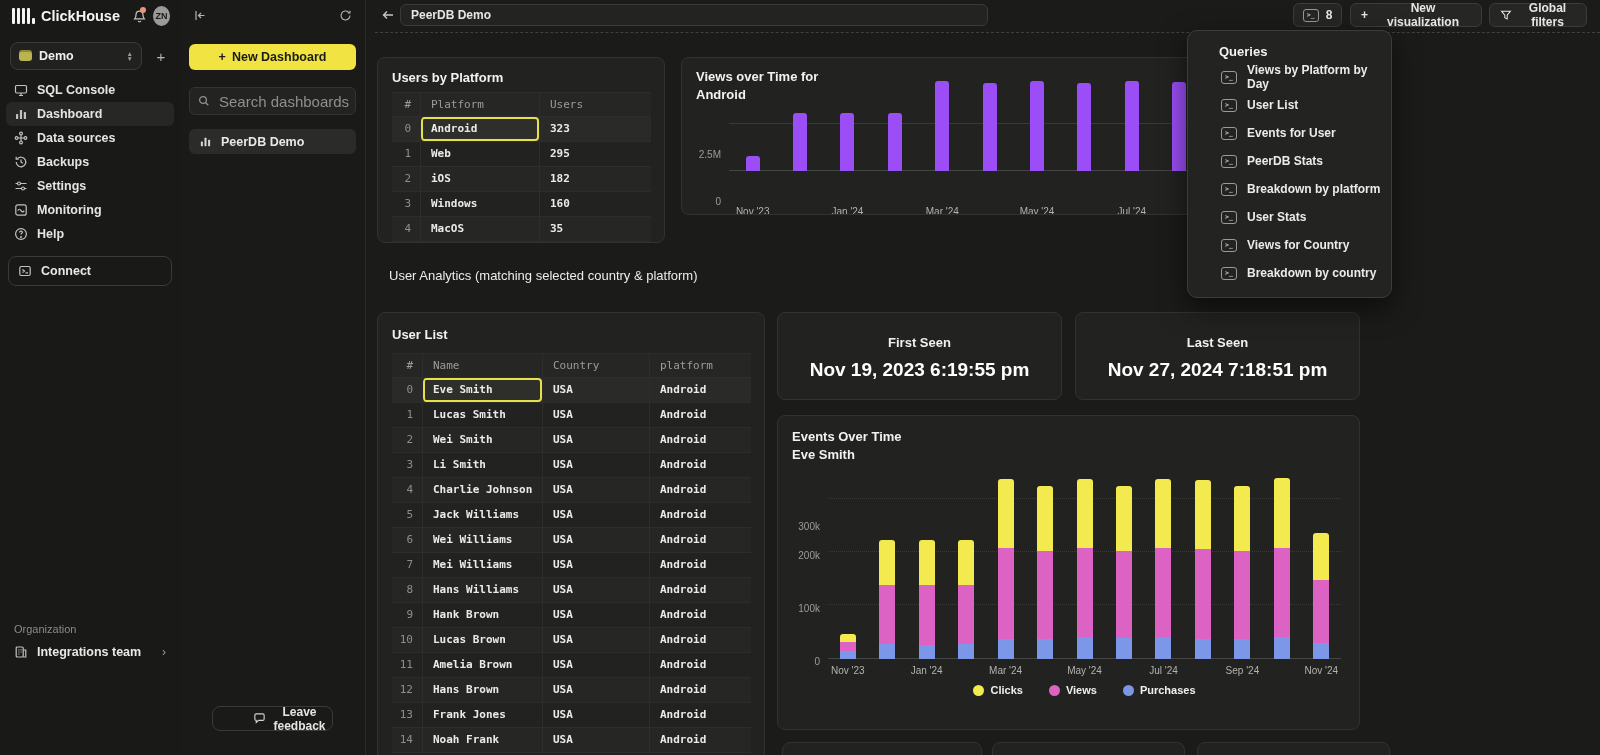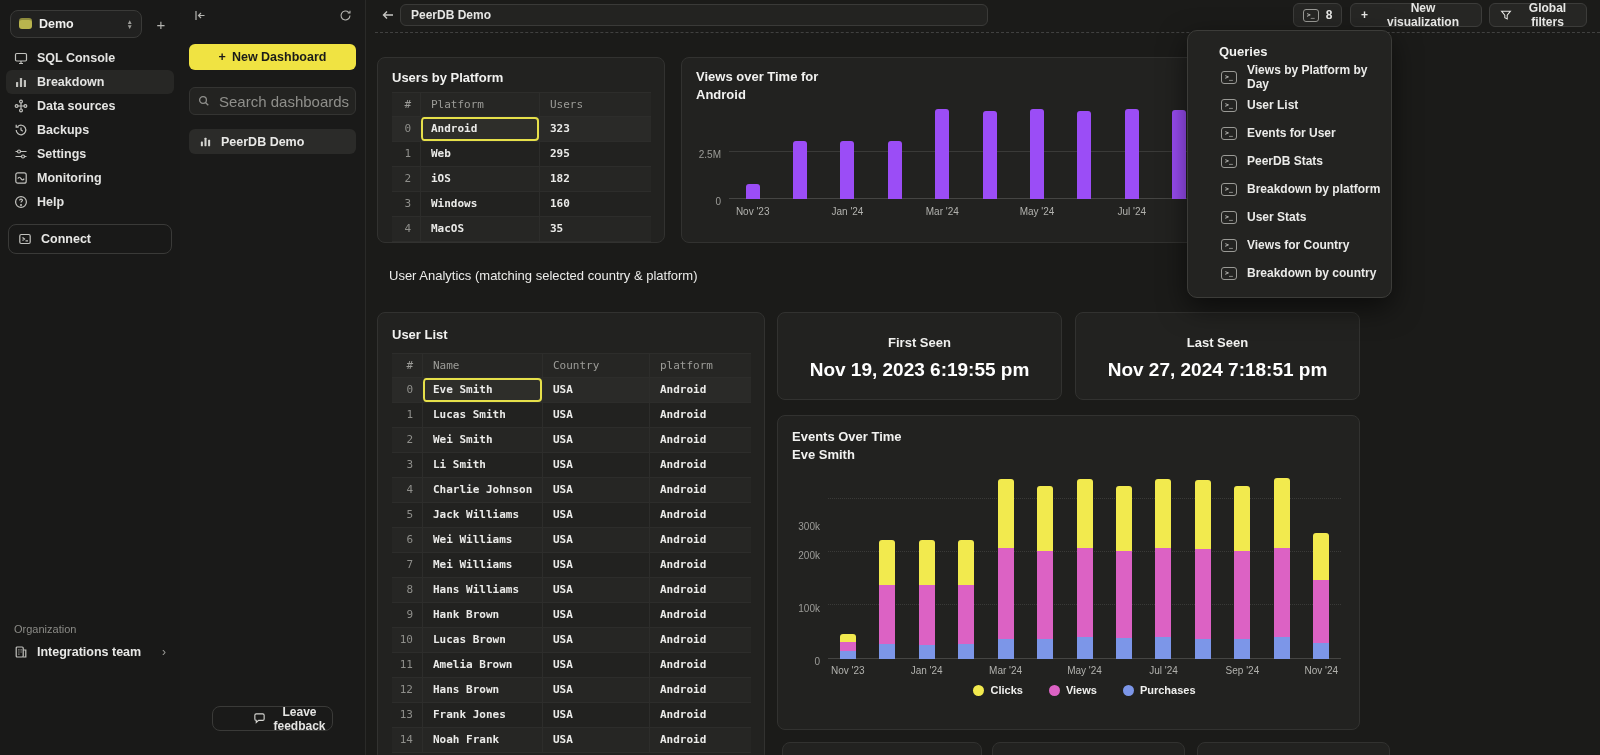--- a/index.html
+++ b/index.html
@@ -113,20 +113,39 @@
   .q-item{display:flex;align-items:center;gap:10px;height:28px;padding-left:33px;cursor:pointer;}
   .q-item .nlabel{font-size:12px;font-weight:bold;color:#ebebe9;}
   .term-icon{width:16px;height:13px;border:1px solid #9a9a96;border-radius:3px;display:flex;align-items:center;justify-content:center;
     font-family:"DejaVu Sans Mono",monospace;font-size:6.5px;font-weight:bold;color:#c2c2be;letter-spacing:0;flex:0 0 16px;box-sizing:border-box;}
   .partial-card{position:absolute;top:742px;height:22px;background:#222220;border:1px solid #323230;border-radius:8px 8px 0 0;box-sizing:border-box;}
 </style>
 </head>
 <body>
 
 <div class="sidebar">
+  <div class="sb-header">
+    <span class="logo">
+        <i></i>
+        <i></i>
+        <i></i>
+        <i></i>
+        <i class="short"></i>
+      </span>
+    <span class="brand">ClickHouse</span>
+    <span class="spacer"></span>
+    <span class="bell">
+      <svg width="15" height="15" viewBox="0 0 16 16" fill="none" stroke="#c2c2be" stroke-width="1.3">
+          <path d="M8 2.2c-2.3 0-3.7 1.7-3.7 3.8 0 2.8-1 4-1.5 4.6h10.4c-.5-.6-1.5-1.8-1.5-4.6 0-2.1-1.4-3.8-3.7-3.8z"></path>
+          <path d="M6.6 12.7c.2.7.7 1.1 1.4 1.1s1.2-.4 1.4-1.1"></path>
+        </svg>
+      <span class="dot"></span>
+    </span>
+    <span class="avatar">ZN</span>
+  </div>
 
   <div class="ws-row">
     <div class="ws-select">
       <span class="ws-icon"></span>
       <span class="ws-name">Demo</span>
       <span class="ws-chevrons">
           <span>▲</span>
           <span>▼</span>
         </span>
     </div>
@@ -144,21 +163,21 @@
       <span class="nlabel">SQL Console</span>
     </div>
     <div class="nav-item active">
       <span class="icon14">
           <svg width="14" height="14" viewBox="0 0 14 14" fill="currentColor">
             <rect x="2" y="7" width="2.2" height="5" rx="0.5"></rect>
             <rect x="5.9" y="3" width="2.2" height="9" rx="0.5"></rect>
             <rect x="9.8" y="5" width="2.2" height="7" rx="0.5"></rect>
           </svg>
         </span>
-      <span class="nlabel">Breakdown</span>
+      <span class="nlabel">Dashboard</span>
     </div>
     <div class="nav-item">
       <span class="icon14">
           <svg width="14" height="14" viewBox="0 0 14 14" fill="none" stroke="currentColor" stroke-width="1.2">
             <circle cx="7" cy="2.6" r="1.4"></circle>
             <circle cx="2.6" cy="7" r="1.4"></circle>
             <circle cx="11.4" cy="7" r="1.4"></circle>
             <circle cx="7" cy="11.4" r="1.4"></circle>
             <path d="M7 4v6M4 7h6"></path>
           </svg>
@@ -335,21 +354,21 @@
           <div class="tcell mono">160</div>
         </div>
         <div class="trow zebra" style="grid-template-columns: 28px 119px 1fr;">
           <div class="tcell mono numcell">4</div>
           <div class="tcell mono">MacOS</div>
           <div class="tcell mono">35</div>
         </div>
       </div>
   </div>
 
-  <div class="card" style="left:316px;top:57px;width:679px;height:186px;text-decoration:underline;">
+  <div class="card" style="left:316px;top:57px;width:679px;height:158px;text-decoration:underline;">
     <div class="chart-host">
       <div class="ch-title"><span>Views over Time for</span><br><span>Android</span></div>
     <div class="plot" style="inset: 48px 14px 43px 47px;">
           <div class="gridline" style="bottom: 47.5px;"></div>
           <div class="baseline"></div>
           <div class="slots">
             <div class="slot">
               <div class="sbar" style="width: 14px; height: 14.82px; background: rgb(155, 77, 246);"></div>
             </div>
             <div class="slot">

